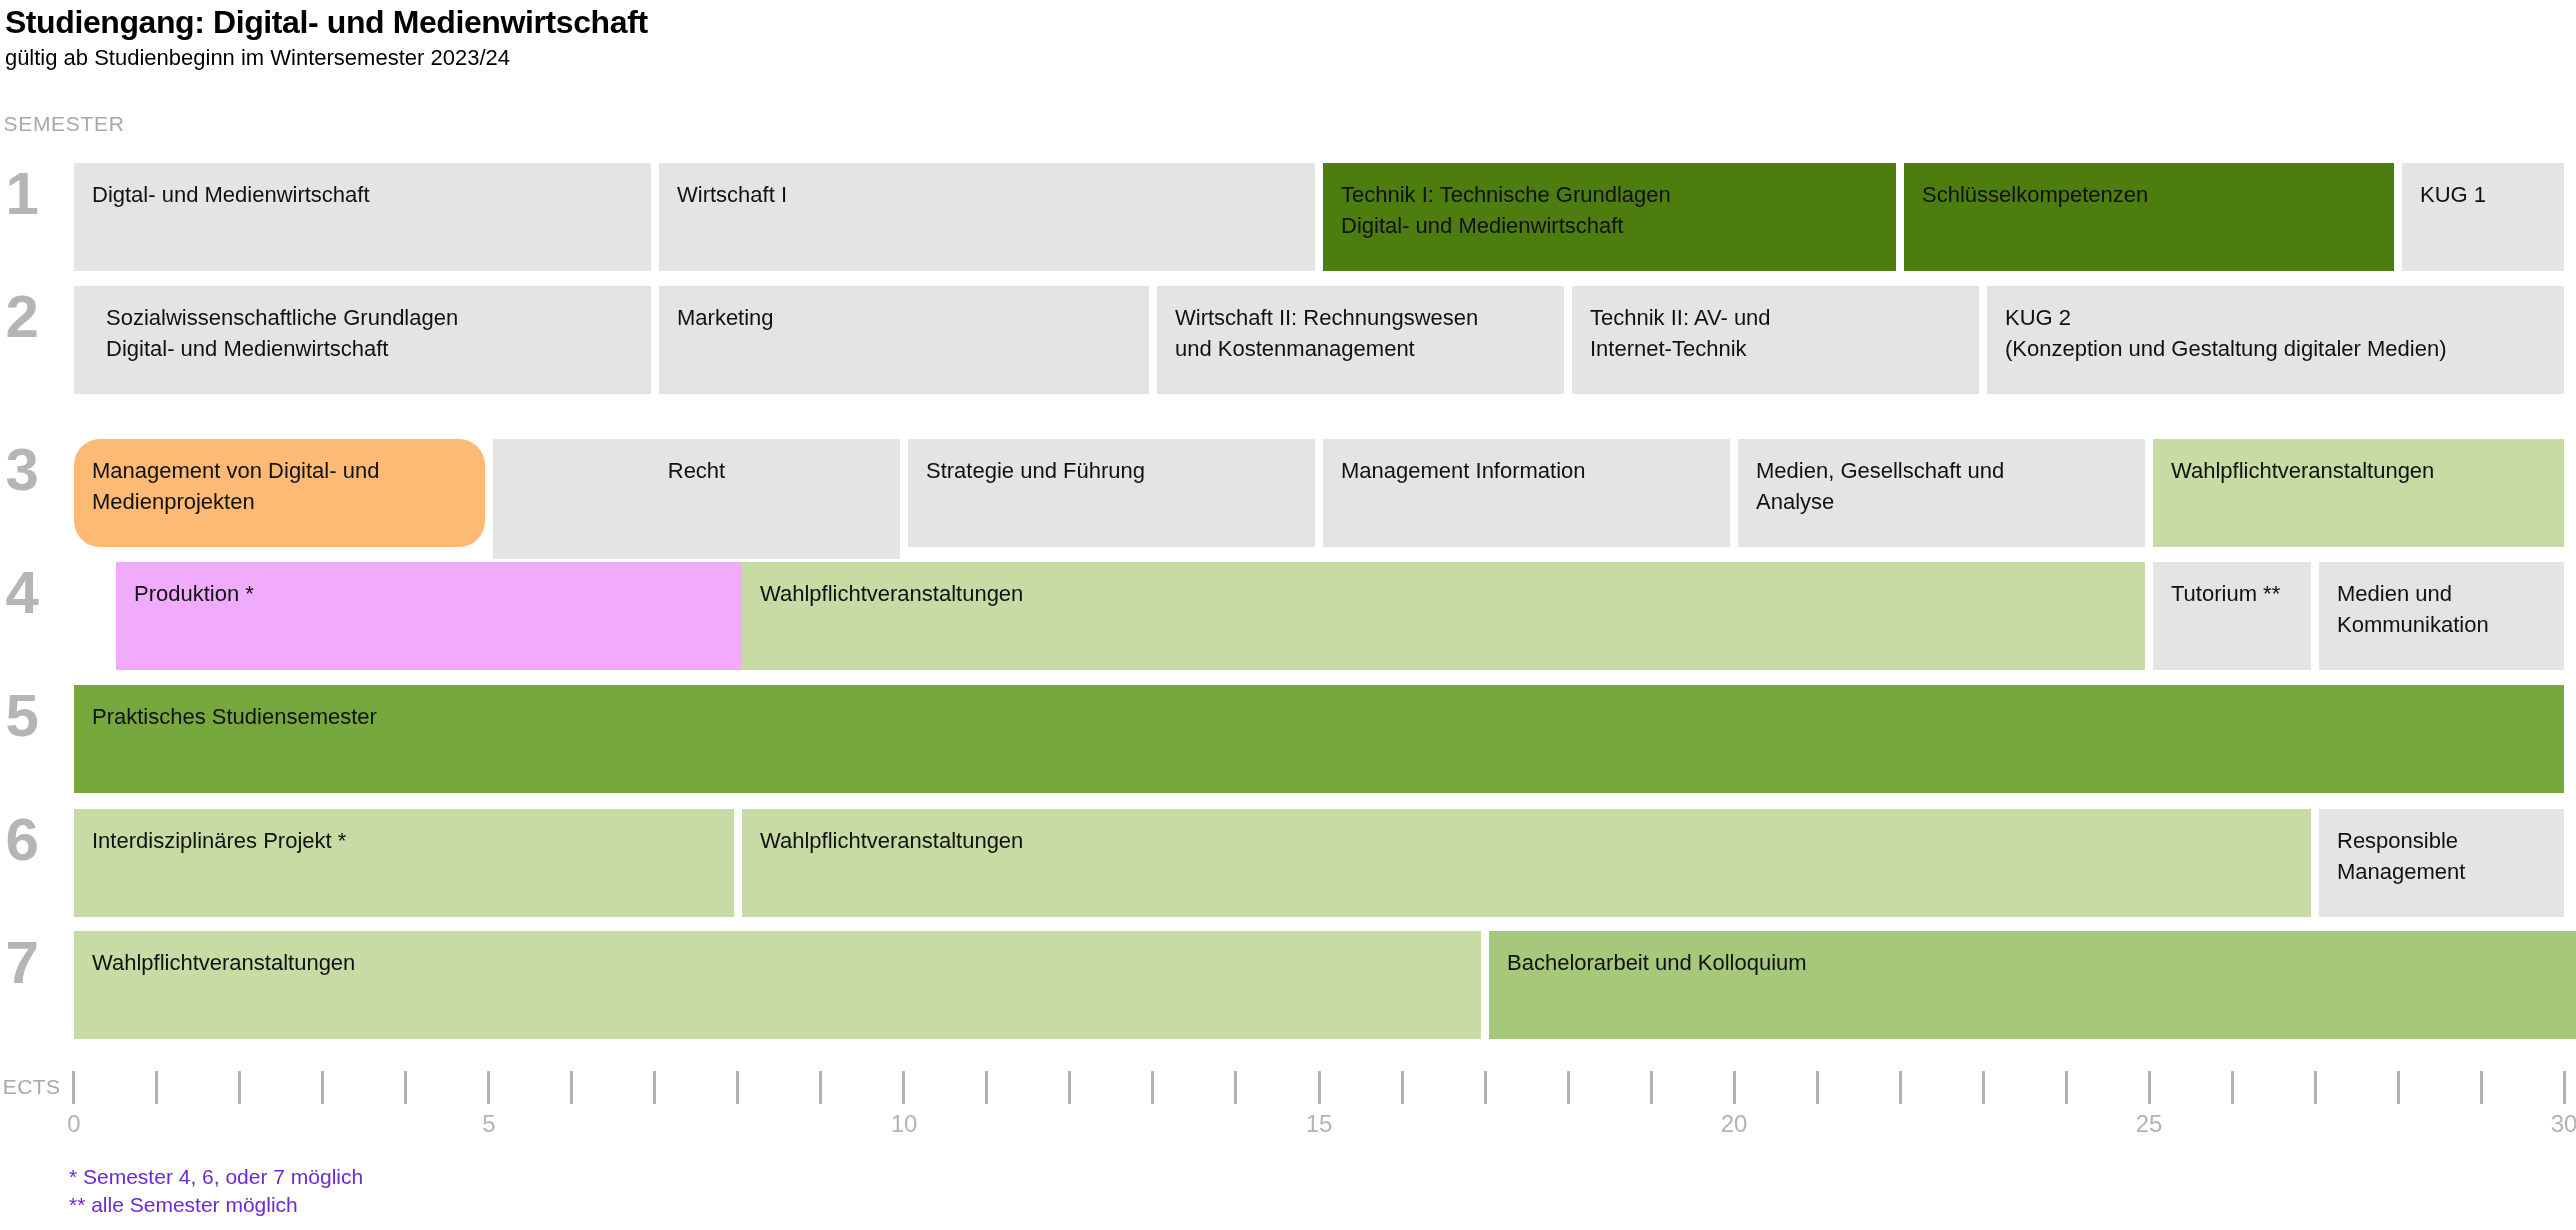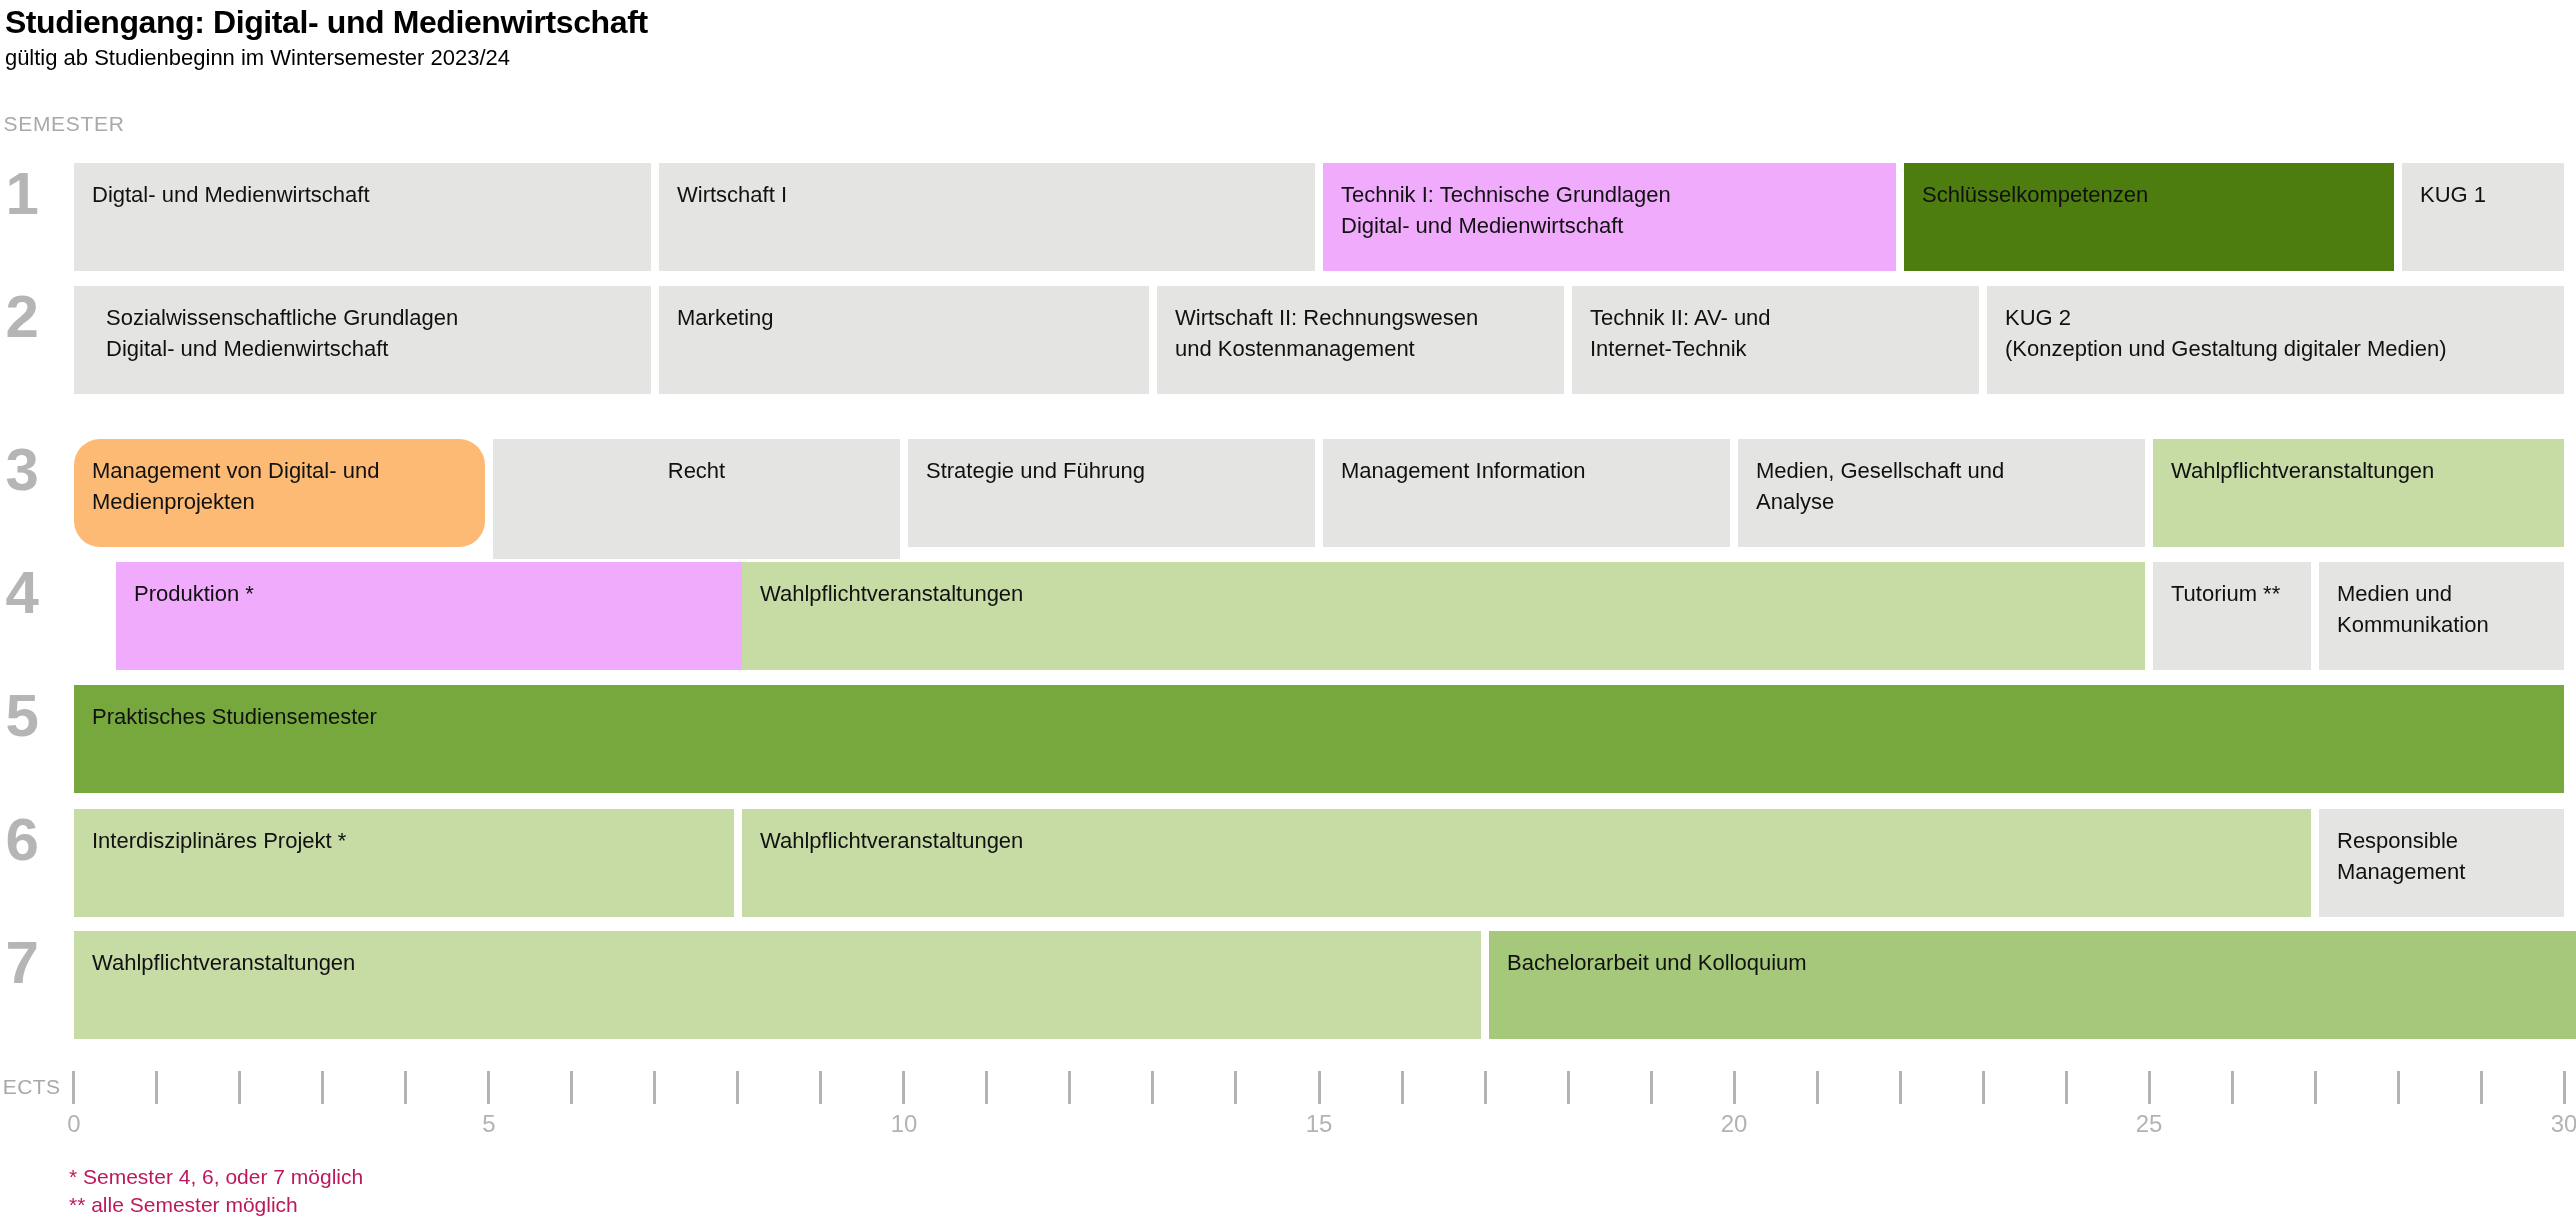--- a/index.html
+++ b/index.html
@@ -17,40 +17,40 @@
 
   .divider{position:absolute;left:74px;top:400px;width:2490px;height:32px;display:flex;align-items:center;}
   .div-line{flex:1;height:7.7px;background:#8ab54a;}
   .div-label{margin:0 11.2px;font-size:22px;font-weight:bold;white-space:nowrap;color:#000;}
 
   .ects-axis{position:absolute;left:0;top:0;width:2576px;height:1231px;pointer-events:none;}
   .tick{position:absolute;top:1071px;width:2.8px;height:33px;background:#b3b3b3;}
   .tick-label{position:absolute;top:1110px;transform:translateX(-50%);font-size:24px;color:#b3b3b3;}
   .ects-axis-label{position:absolute;left:2.8px;top:1075px;font-size:21px;color:#a9a9a9;letter-spacing:0.4px;}
 
-  .footnotes{position:absolute;left:69px;top:1163px;font-size:21px;color:#be185d;}
+  .footnotes{position:absolute;left:69px;top:1163px;font-size:21px;color:#6d28d9;}
   .footnotes div{line-height:28px;}
 </style>
 </head>
 <body>
 
 <div class="page">
   <div class="title">Studiengang: Digital- und Medienwirtschaft</div>
   <div class="subtitle">gültig ab Studienbeginn im Wintersemester 2023/24</div>
   <div class="semester-axis-label">SEMESTER</div>
 
   <div id="rows">
       <div class="sem-num" style="top: 164px; color: rgb(181, 181, 181);">1</div>
       <div class="block" style="left: 74px; top: 163px; width: 577px; height: 108px; background: rgb(228, 228, 226);">
         <div class="block-label">Digtal- und Medienwirtschaft</div>
       </div>
       <div class="block" style="left: 659px; top: 163px; width: 656px; height: 108px; background: rgb(228, 228, 226);">
         <div class="block-label">Wirtschaft I</div>
       </div>
-      <div class="block" style="left: 1323px; top: 163px; width: 573px; height: 108px; background: #f0abfc;">
+      <div class="block" style="left: 1323px; top: 163px; width: 573px; height: 108px; background: #4d7c0f;">
         <div class="block-label">Technik I: Technische Grundlagen
 Digital- und Medienwirtschaft</div>
       </div>
       <div class="block" style="left: 1904px; top: 163px; width: 490px; height: 108px; background: #4d7c0f;">
         <div class="block-label">Schlüsselkompetenzen</div>
       </div>
       <div class="block" style="left: 2402px; top: 163px; width: 162px; height: 108px; background: rgb(228, 228, 226);">
         <div class="block-label">KUG 1</div>
       </div>
       <div class="sem-num" style="top: 287px; color: rgb(181, 181, 181);">2</div>

